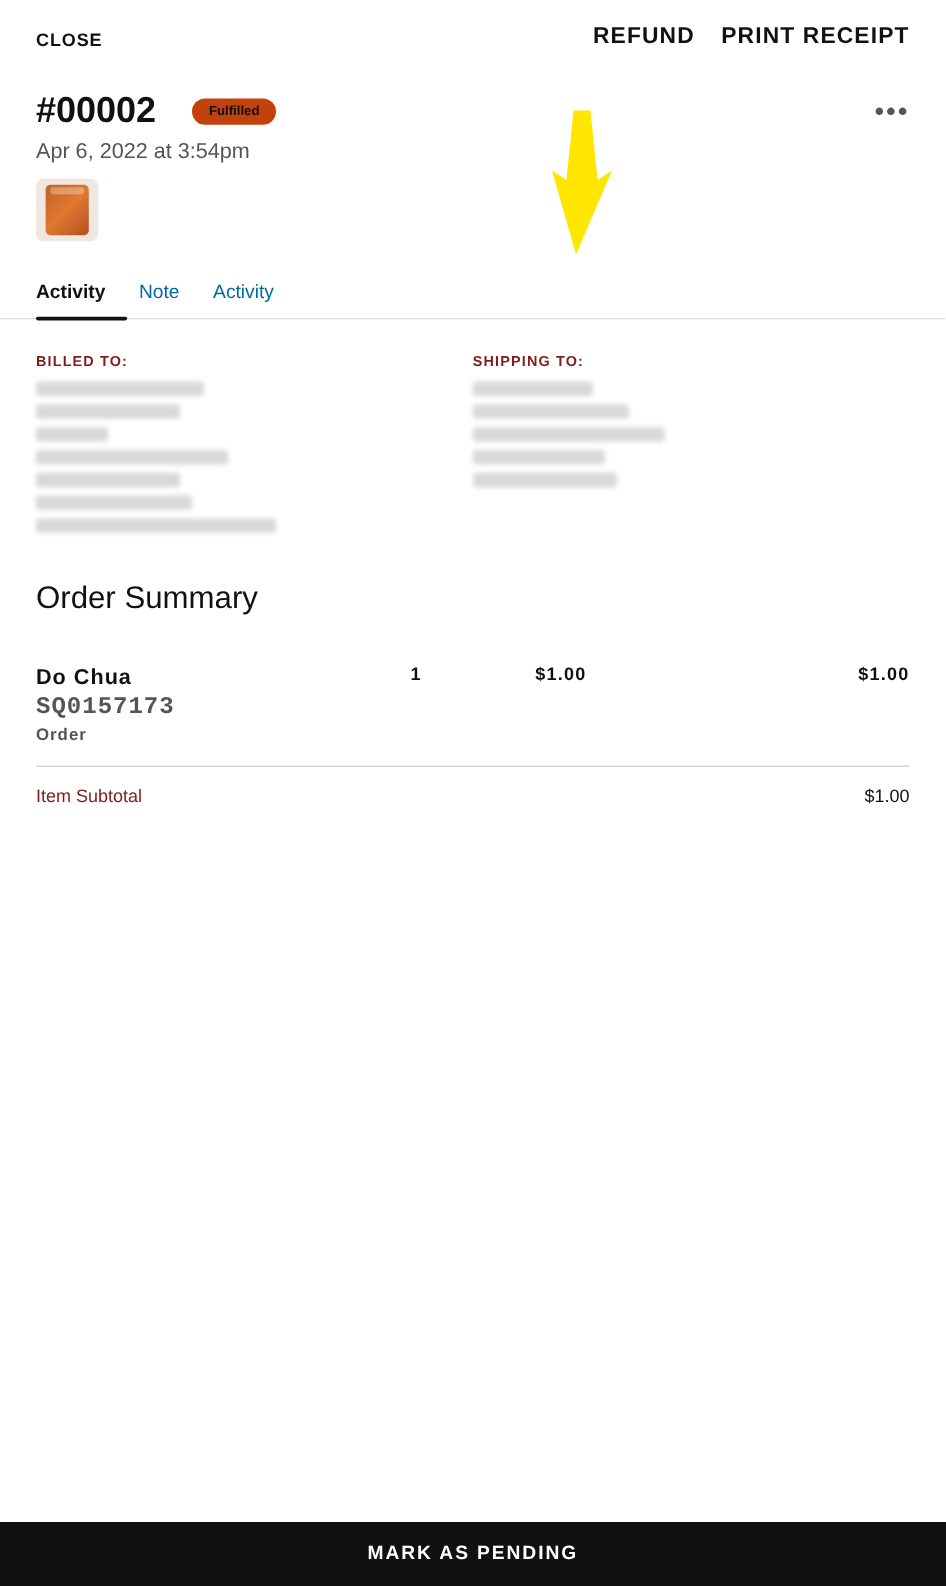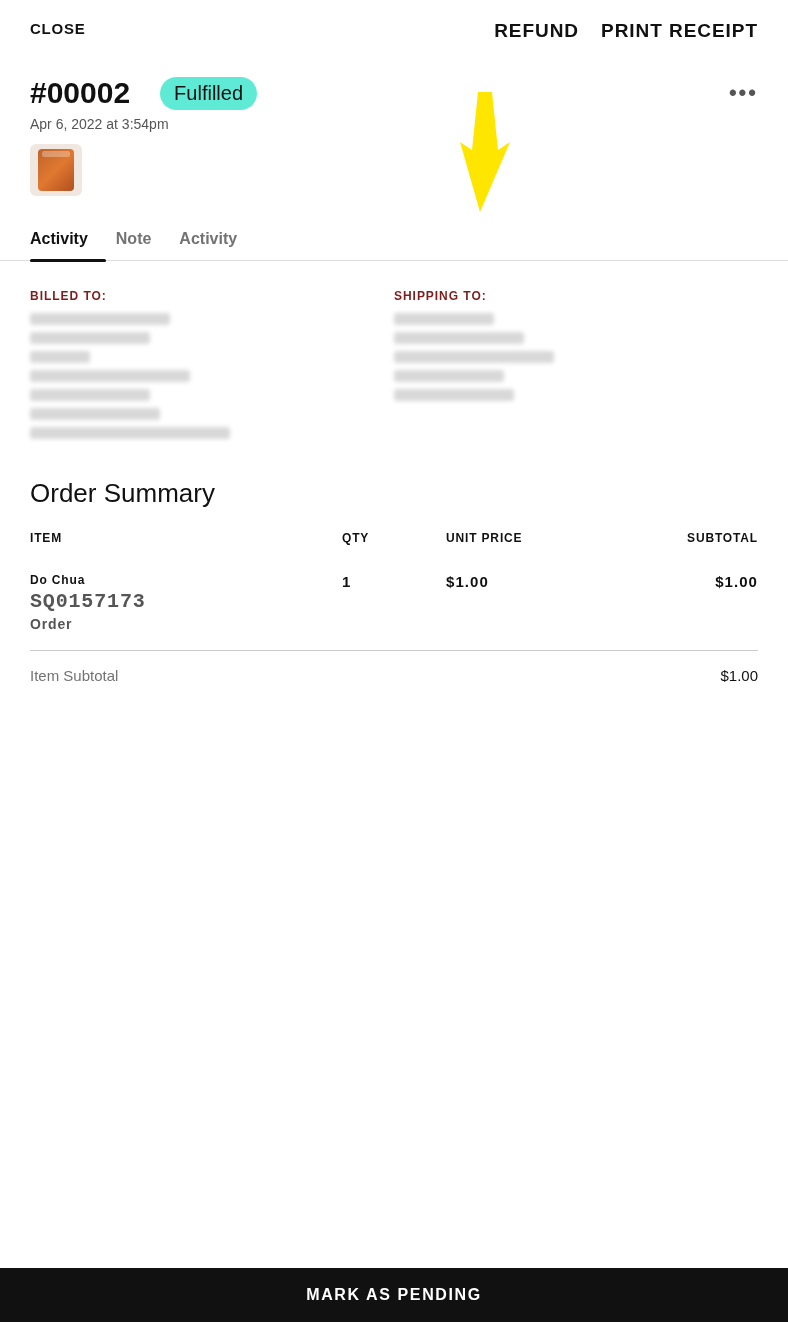--- a/index.html
+++ b/index.html
@@ -9,21 +9,21 @@
       width: 788px;
       min-height: 1322px;
       position: relative;
       overflow-x: hidden;
     }
 
     
     .top-nav {
       display: flex;
       justify-content: space-between;
-      align-items: flex-start;
+      align-items: flex-end;
       padding: 20px 30px 16px 30px;
       border-bottom: none;
     }
     .top-nav-left {
       font-size: 15px;
       font-weight: 700;
       letter-spacing: 0.05em;
       color: #111;
     }
     .top-nav-right {
@@ -48,37 +48,37 @@
       align-items: center;
       gap: 30px;
       margin-bottom: 6px;
     }
     .order-number {
       font-size: 30px;
       font-weight: 800;
       color: #111;
     }
     .status-badge {
-      background: #5eead4;
+      background: #c2410c;
       border-radius: 20px;
       padding: 5px 14px;
-      font-size: 20px;
-      font-weight: 400;
+      font-size: 11px;
+      font-weight: 700;
       color: #111;
     }
     .more-btn {
       margin-left: auto;
       font-size: 22px;
       font-weight: 700;
       color: #555;
       letter-spacing: 2px;
       cursor: pointer;
     }
     .order-date {
-      font-size: 14px;
+      font-size: 18px;
       color: #555;
       margin-bottom: 12px;
     }
     .product-thumb {
       width: 52px;
       height: 52px;
       background: #f0e8e0;
       border-radius: 6px;
       display: flex;
       align-items: center;
@@ -117,22 +117,22 @@
     .tabs {
       display: flex;
       gap: 0;
       padding: 0 30px;
       border-bottom: 1.5px solid #ddd;
       margin-bottom: 0;
     }
     .tab {
       padding: 10px 18px 12px 0;
       font-size: 16px;
-      font-weight: 700;
-      color: #737373;
+      font-weight: 400;
+      color: #0369a1;
       cursor: pointer;
       position: relative;
       margin-right: 10px;
     }
     .tab.active {
       color: #111;
       font-weight: 700;
     }
     .tab.active::after {
       content: '';
@@ -205,40 +205,40 @@
     .col-item { flex: 3; font-size: 12px; font-weight: 700; letter-spacing: 0.07em; color: #111; }
     .col-qty { flex: 1; font-size: 12px; font-weight: 700; letter-spacing: 0.07em; color: #111; }
     .col-unit { flex: 1.5; font-size: 12px; font-weight: 700; letter-spacing: 0.07em; color: #111; }
     .col-sub { flex: 1.5; font-size: 12px; font-weight: 700; letter-spacing: 0.07em; color: #111; text-align: right; }
 
     .table-row {
       display: flex;
       align-items: flex-start;
       padding: 18px 0;
     }
-    .item-name { font-size: 12px; font-weight: 700; color: #111; }
+    .item-name { font-size: 18px; font-weight: 700; color: #111; }
     .item-sku { font-size: 20px; color: #555; font-family: Liberation Mono, monospace; }
     .item-variant { font-size: 14px; color: #555; }
     .item-info { display: flex; flex-direction: column; gap: 3px; }
     .row-qty { flex: 1; font-size: 15px; color: #111; padding-top: 0; }
     .row-unit { flex: 1.5; font-size: 15px; color: #111; }
     .row-sub { flex: 1.5; font-size: 15px; color: #111; text-align: right; }
 
     .table-divider {
       border: none;
       border-top: 1px solid #ccc;
       margin: 0;
     }
 
     .subtotal-row {
       display: flex;
       justify-content: space-between;
       padding: 16px 0 8px 0;
     }
-    .subtotal-label { font-size: 15px; color: #737373; }
+    .subtotal-label { font-size: 15px; color: #7f1d1d; }
     .subtotal-value { font-size: 15px; color: #111; font-weight: 500; }
 
     
     .bottom-bar {
       position: fixed;
       bottom: 0;
       left: 0;
       width: 788px;
       background: #111;
       padding: 18px 16px;
@@ -318,26 +318,20 @@
       <div class="blurred-line bl-w130"></div>
       <div class="blurred-line bl-w160"></div>
       <div class="blurred-line bl-w110"></div>
       <div class="blurred-line bl-w120"></div>
     </div>
   </div>
 
   <div>
     <div class="order-summary-title">Order Summary</div>
 
-    <div class="table-header order-table">
-      <div class="col-item">ITEM</div>
-      <div class="col-qty">QTY</div>
-      <div class="col-unit">UNIT PRICE</div>
-      <div class="col-sub">SUBTOTAL</div>
-    </div>
 
     <div class="table-row order-table">
       <div class="col-item item-info">
         <span class="item-name">Do Chua</span>
         <span class="item-sku">SQ0157173</span>
         <span class="item-variant">Order</span>
       </div>
       <div class="col-qty row-qty">1</div>
       <div class="col-unit row-unit">$1.00</div>
       <div class="col-sub row-sub">$1.00</div>

